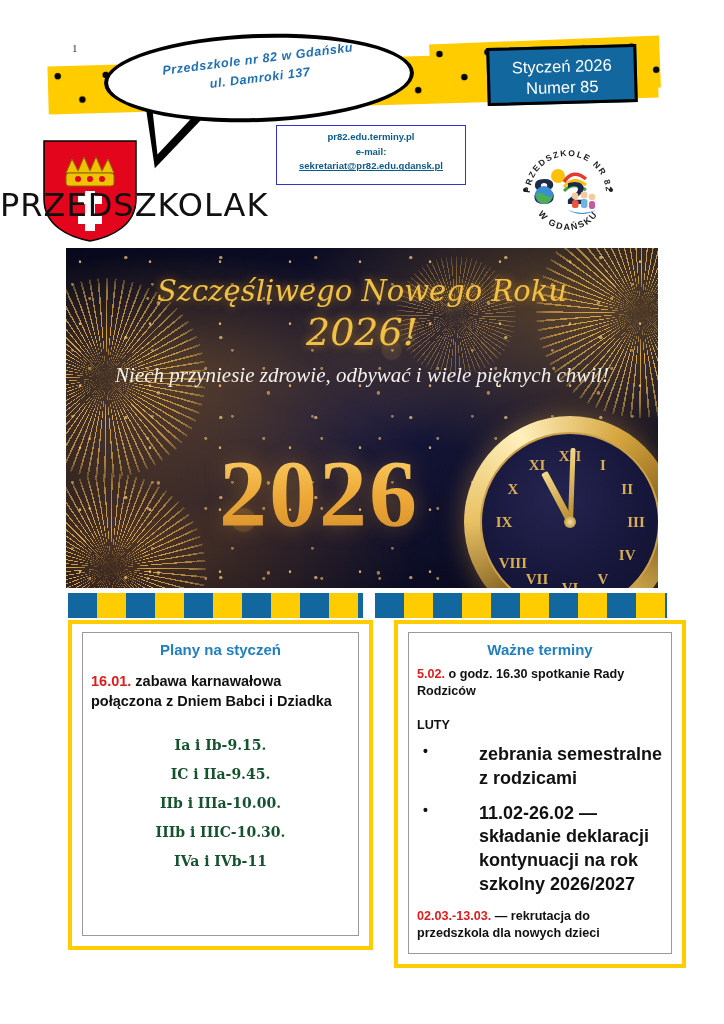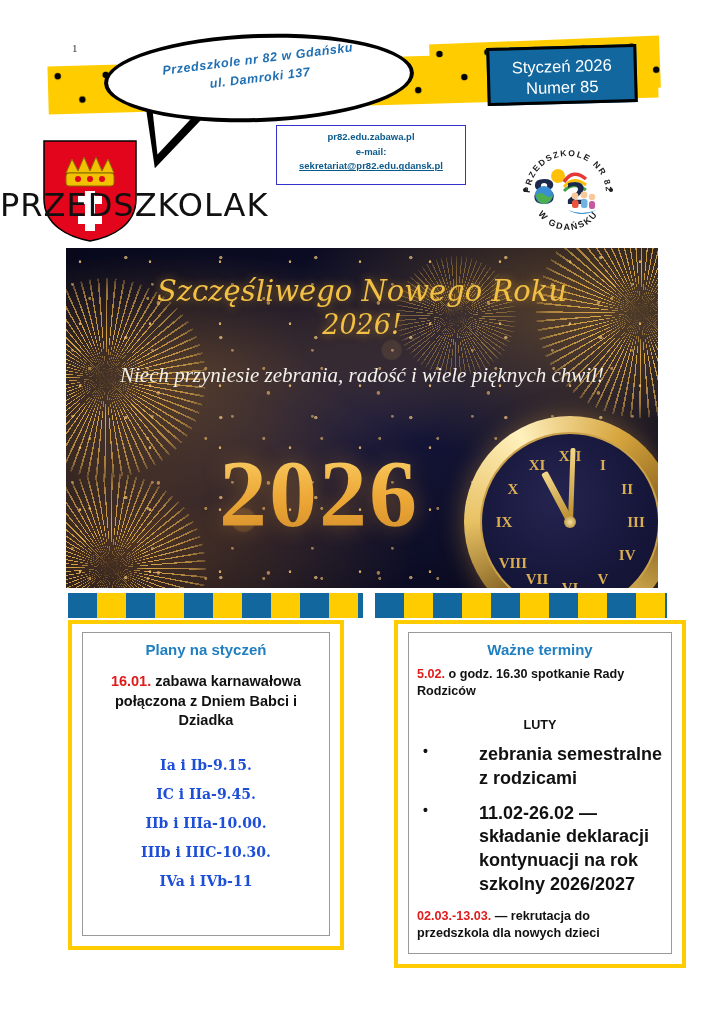--- a/index.html
+++ b/index.html
@@ -212,21 +212,21 @@
     left: 0; top: 26px;
     width: 592px;
     text-align: center;
     color: #F2C044;
     font-family: "DejaVu Serif", serif;
     font-style: italic;
     font-size: 29px;
     line-height: 1.22;
     text-shadow: 0 0 10px rgba(255,180,40,.55);
   }
-  .banner-greet .yr { font-size: 27px; display: block; }
+  .banner-greet .yr { font-size: 38px; display: block; }
   .banner-wish {
     position: absolute;
     left: 40px; top: 112px;
     width: 512px;
     text-align: center;
     color: #F4F2EC;
     font-family: "Liberation Serif", serif;
     font-style: italic;
     font-size: 21px;
     line-height: 1.5;
@@ -302,21 +302,21 @@
   .stripes-right { left: 375px; width: 292px; }
 
   
   .col {
     position: absolute;
     top: 620px;
     border: 4px solid #FFCC00;
     background: #fff;
     box-sizing: border-box;
   }
-  .col-left  { left: 68px;  width: 276px; height: 330px; }
+  .col-left  { left: 68px;  width: 305px; height: 330px; }
   .col-right { left: 394px; width: 292px; height: 348px; }
   .inner-box {
     position: absolute;
     left: 10px; top: 8px; right: 10px; bottom: 10px;
     border: 1px solid #9a9a9a;
     background: #fff;
     box-sizing: border-box;
     padding: 6px 8px;
     overflow: hidden;
   }
@@ -324,48 +324,47 @@
     text-align: center;
     color: #1F7FC0;
     font-weight: bold;
     font-size: 15px;
     margin: 2px 0 8px;
   }
   .red { color: #E01B1B; }
 
   
   .event-line {
-    text-align: center;
     font-weight: bold;
     font-size: 14.5px;
     line-height: 1.35;
     color: #111;
     margin-top: 14px;
   }
   .schedule {
     margin-top: 26px;
     text-align: center;
   }
   .schedule div {
     font-family: "DejaVu Serif", serif;
     font-weight: bold;
     font-size: 14px;
     margin-bottom: 13px;
-    color: #1d4ed8;
+    color: #14532d;
   }
 
   
   .rt {
     font-size: 12.6px;
     line-height: 1.35;
     color: #111;
     font-weight: bold;
     margin-bottom: 9px;
   }
-  .rt-center { text-align: center; margin-top: 17px; }
+  .rt-center { text-align: left; margin-top: 17px; }
   .bullets { margin: 4px 0 10px; padding: 0; list-style: none; }
   .bullets li {
     position: relative;
     padding-left: 62px;
     font-size: 18px;
     font-weight: bold;
     line-height: 1.32;
     margin-bottom: 11px;
     color: #111;
   }
@@ -408,21 +407,21 @@
   <circle cx="36" cy="40" r="3" fill="#E3051B"></circle>
   <circle cx="48" cy="40" r="3" fill="#E3051B"></circle>
   <circle cx="60" cy="40" r="3" fill="#E3051B"></circle>
   <rect x="43" y="52" width="10" height="22" fill="#fff"></rect>
   <rect x="36" y="57" width="24" height="8" fill="#fff"></rect>
   <rect x="43" y="72" width="10" height="20" fill="#fff"></rect>
   <rect x="36" y="77" width="24" height="8" fill="#fff"></rect>
 </svg>
 
 <div class="contact-box">
-  <div>pr82.edu.zabawa.pl</div>
+  <div>pr82.edu.terminy.pl</div>
   <div>e-mail:</div>
   <div class="link">sekretariat@pr82.edu.gdansk.pl</div>
 </div>
 
 <svg class="school-logo" viewBox="0 0 100 100">
   <defs>
     <path id="arcTop" d="M 12,56 A 38,38 0 0 1 88,56"></path>
     <path id="arcBot" d="M 14,56 A 36,36 0 0 0 86,56"></path>
   </defs>
   <text font-size="8.5" font-weight="bold" font-family="Liberation Sans, sans-serif" fill="#1b1b1b" letter-spacing="1.6">
@@ -460,21 +459,21 @@
   <div class="fw fw3"></div>
   <div class="fw fw4"></div>
   <div class="bokeh"></div>
   <div class="sparkle"></div>
 
   <div class="banner-greet">
     <span>Szczęśliwego Nowego Roku</span>
     <span class="yr">2026!</span>
   </div>
 
-  <div class="banner-wish">Niech przyniesie zebrania, radość i wiele pięknych chwil!</div>
+  <div class="banner-wish">Niech przyniesie zdrowie, odbywać i wiele pięknych chwil!</div>
 
   <div class="banner-year">2026</div>
 
   <div class="clock">
     <div class="clock-face">
       <div class="clock-num" id="clockNums">
           <span style="left: 4.04133e-15px; top: -66px;">XII</span>
           <span style="left: 33px; top: -57.1577px;">I</span>
           <span style="left: 57.1577px; top: -33px;">II</span>
           <span style="left: 66px; top: 0px;">III</span>

